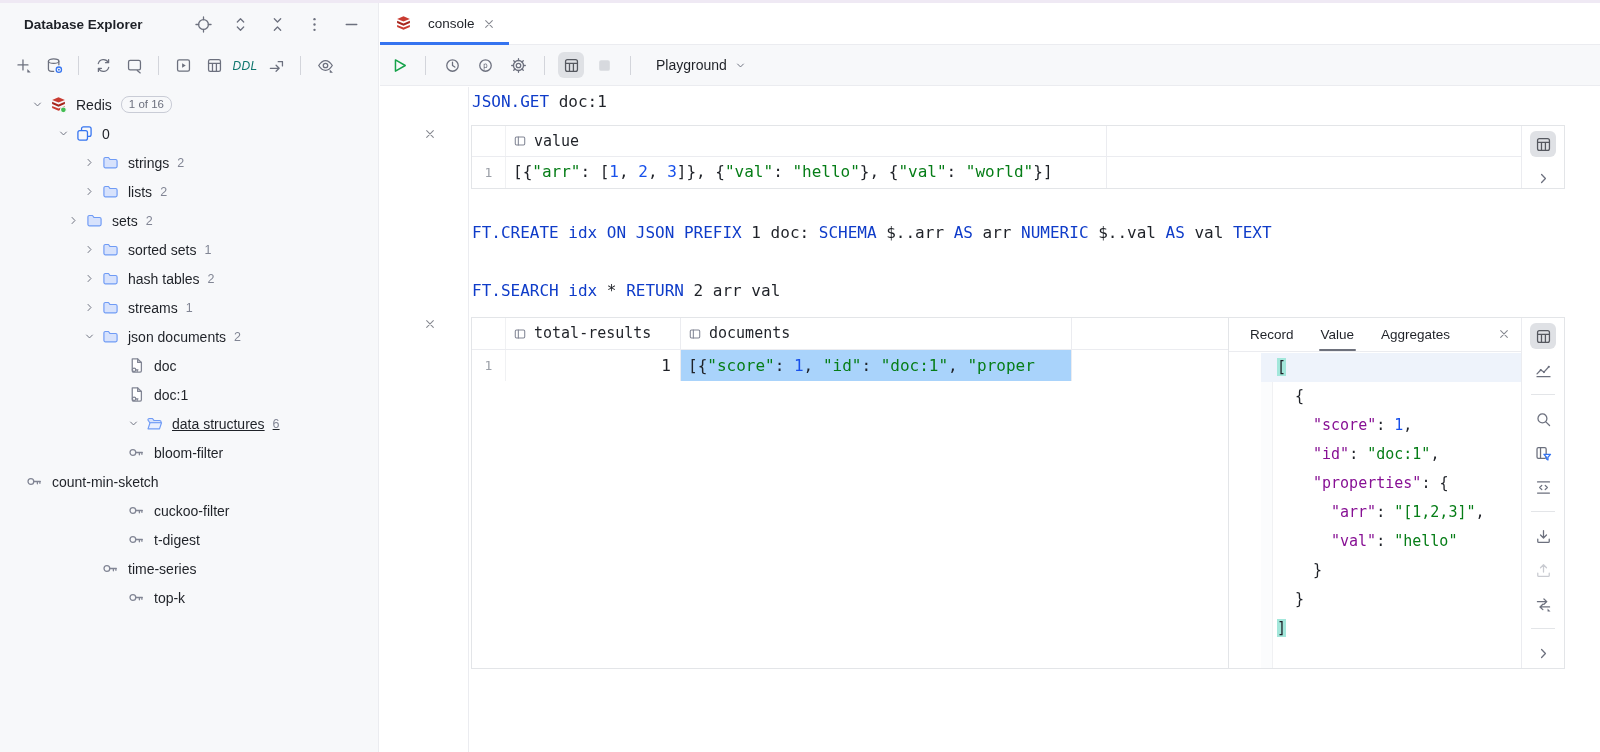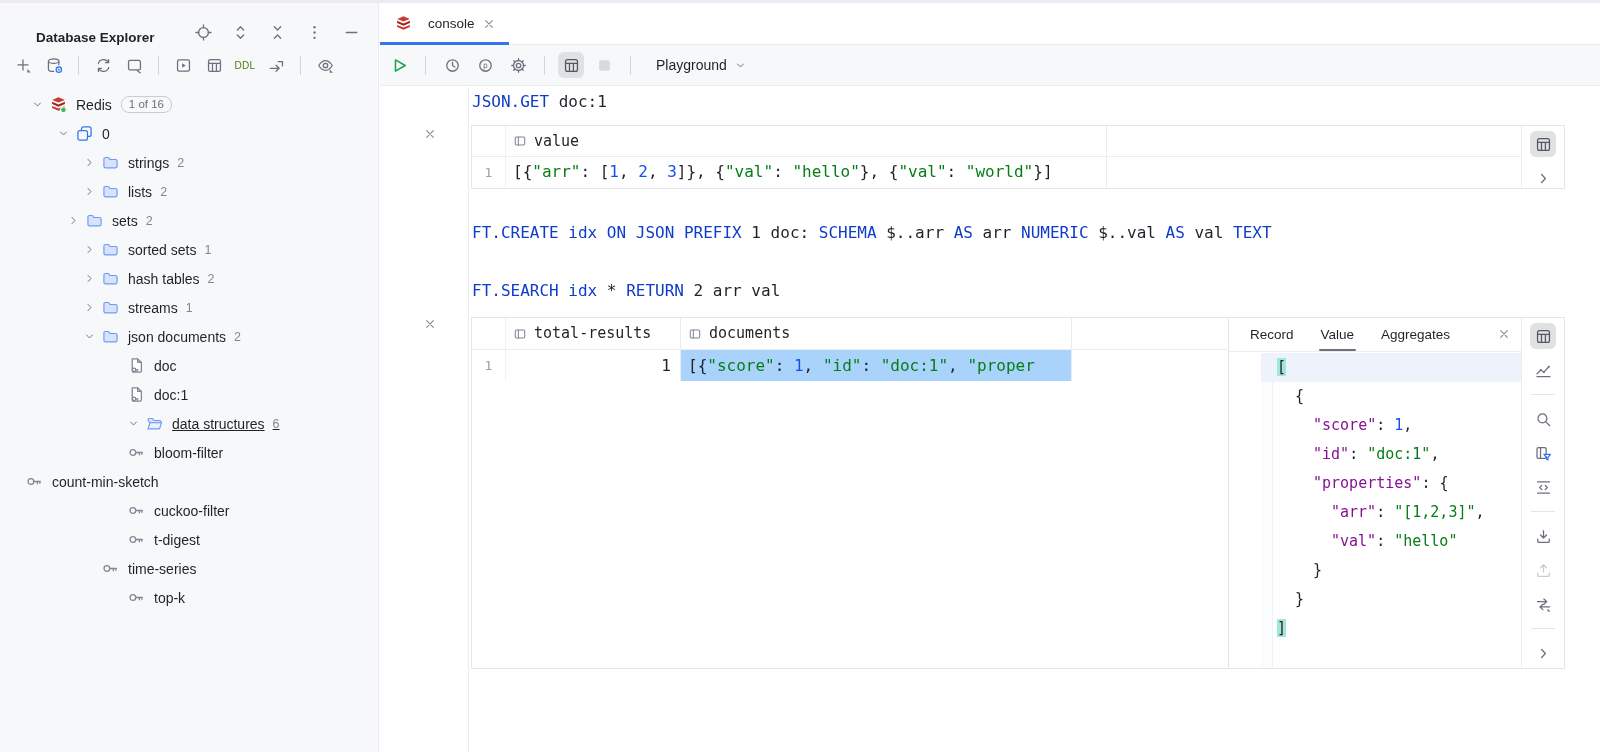--- a/index.html
+++ b/index.html
@@ -4,26 +4,26 @@
 <style>
   * { margin:0; padding:0; box-sizing:border-box; }
   html,body { width:1600px; height:752px; }
   body { position:relative; background:#fff; color:#1f2228; font-family:"Liberation Sans",sans-serif; overflow:hidden; }
   .mono { font-family:"DejaVu Sans Mono",monospace;margin-left:32px; }
 
   .top-strip { position:absolute; left:0; top:0; width:1600px; height:3px; background:#efe9f4; }
 
   
   .sidebar { position:absolute; left:0; top:3px; width:379px; bottom:0; background:#f7f8fa; border-right:1px solid #ebecf0; }
-  .sb-header { height:42px; display:flex; align-items:flex-end; padding:0 14px 0 36px; }
+  .sb-header { height:42px; display:flex; align-items:center; padding:0 14px 0 24px; }
   .sb-title { font-size:13.5px; font-weight:700; }
   .sb-hicons { margin-left:auto; display:flex; align-items:center; gap:11px; }
   .icon-btn { width:26px; height:26px; border-radius:6px; display:flex; align-items:center; justify-content:center; flex:0 0 auto; }
   .icon-btn.active { background:#dfe1e5; }
-  .icon-btn .ddl-txt { font-size:10px; color:#4d7c0f; letter-spacing:.3px; }
+  .icon-btn .ddl-txt { font-size:12px; color:#0f766e; letter-spacing:.3px;font-style:italic; }
   .sb-toolbar { height:41px; display:flex; align-items:center; padding-left:10px; gap:5px; }
   .vsep { width:1px; height:19px; background:#d3d5db; margin:0 6px; flex:0 0 auto; }
 
   .tree { padding-top:4px; }
   .tree-row { height:29px; display:flex; align-items:center; font-size:14px; white-space:nowrap; }
   .chev { width:26px; height:16px; display:flex; align-items:center; justify-content:center; flex:0 0 auto; }
   .ticon { width:17px; height:17px; margin-right:9px; display:flex; align-items:center; justify-content:center; flex:0 0 auto; }
   .tlabel { color:#1f2228; }
   .tcount { color:#818594; font-size:12.5px; margin-left:8px; }
   .tbadge { margin-left:9px; font-size:11.5px; color:#6c707e; border:1px solid #c9ccd6; border-radius:8px; padding:1px 7px 2px; }

